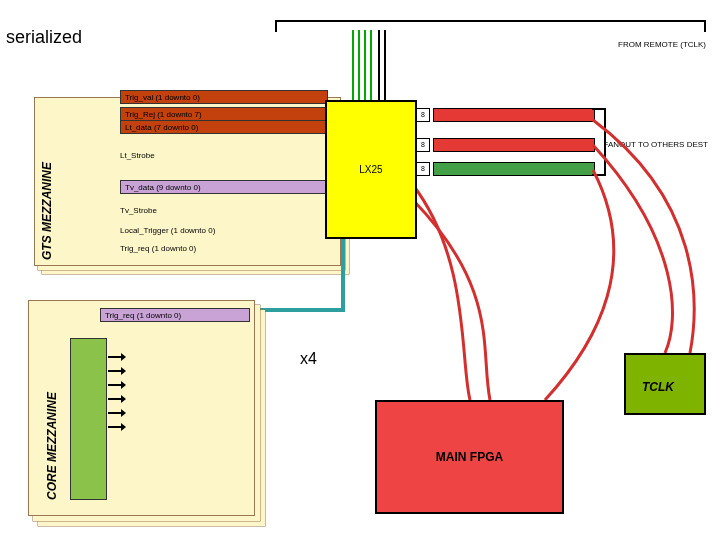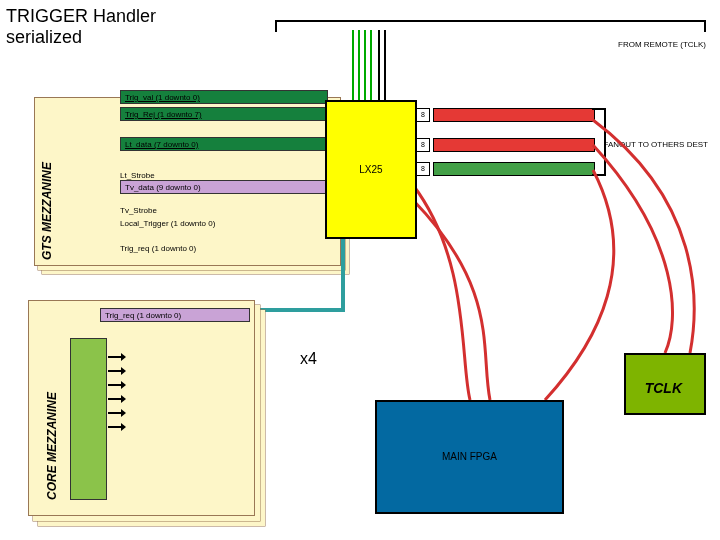--- a/index.html
+++ b/index.html
@@ -27,22 +27,22 @@
   .from-remote {
     top: 40px;
     right: 14px;
   }
   .fanout {
     top: 140px;
     right: 12px;
   }
   .tclk-lbl {
     top: 380px;
-    right: 38px;
-    font-size: 14px;
+    right: 46px;
+    font-size: 12px;
     font-style: italic;
     font-weight: bold;
     margin-left: 28px;
   }
   
   .gts-stack {
     position: absolute;
     left: 34px;
     top: 97px;
     width: 305px;
@@ -67,21 +67,21 @@
     position: absolute;
     left: 120px;
     width: 208px;
     height: 14px;
     border: 1px solid #333;
     font-size: 8px;
     padding-left: 4px;
     line-height: 14px;
     box-sizing: border-box;
   }
-  .green { background: #15803d; text-decoration: underline; }
+  .green { background: #c2410c; }
   .purple { background: #c9a3d6; }
   .sigplain {
     position: absolute;
     left: 120px;
     font-size: 8px;
   }
   
   .eight {
     position: absolute;
     left: 416px;
@@ -197,26 +197,26 @@
     top: 350px;
     font-size: 16px;
   }
   
   .main-fpga {
     position: absolute;
     left: 375px;
     top: 400px;
     width: 185px;
     height: 110px;
-    background: #0369a1;
+    background: #ef4444;
     border: 2px solid #000;
     text-align: center;
     line-height: 110px;
-    font-size: 10px;
-    font-weight: normal;
+    font-size: 12px;
+    font-weight: bold;
   }
   
   .tclk-box {
     position: absolute;
     right: 14px;
     top: 353px;
     width: 78px;
     height: 58px;
     background: #7eb400;
     border: 2px solid #000;
@@ -258,43 +258,43 @@
     position: absolute;
     left: 0; top: 0;
     width: 720px; height: 540px;
     pointer-events: none;
   }
 </style>
 </head>
 <body>
 
 <div class="title">
-  <span>TRIGGER Handler</span><br>
+  <br>
   <span>serialized</span>
 </div>
 
 <div class="bracket-top"></div>
 <div class="label from-remote">FROM REMOTE (TCLK)</div>
 <div class="vwire g" style="left:352px"></div>
 <div class="vwire g" style="left:358px"></div>
 <div class="vwire g" style="left:364px"></div>
 <div class="vwire g" style="left:370px"></div>
 <div class="vwire k" style="left:378px"></div>
 <div class="vwire k" style="left:384px"></div>
 
 <div class="gts-stack"></div>
 <div class="gts-label">GTS MEZZANINE</div>
 
 <div class="sigbar green" style="top:90px">Trig_val (1 downto 0)</div>
 <div class="sigbar green" style="top:107px">Trig_Rej (1 downto 7)</div>
-<div class="sigbar green" style="top:137px">Lt_data (7 downto 0)</div>
-<div class="sigplain" style="top:171px">Lt_Strobe</div>
+<div class="sigbar green" style="top:120px">Lt_data (7 downto 0)</div>
+<div class="sigplain" style="top:151px">Lt_Strobe</div>
 <div class="sigbar purple" style="top:180px">Tv_data (9 downto 0)</div>
 <div class="sigplain" style="top:206px">Tv_Strobe</div>
-<div class="sigplain" style="top:219px">Local_Trigger (1 downto 0)</div>
+<div class="sigplain" style="top:226px">Local_Trigger (1 downto 0)</div>
 <div class="sigplain" style="top:244px">Trig_req (1 downto 0)</div>
 
 <div class="eight" style="top:108px">8</div>
 <div class="eight" style="top:138px">8</div>
 <div class="eight" style="top:162px">8</div>
 
 <div class="fanbar red" style="top:108px"></div>
 <div class="fanbar red" style="top:138px"></div>
 <div class="fanbar grn" style="top:162px"></div>
 <div class="fanbracket"></div>

